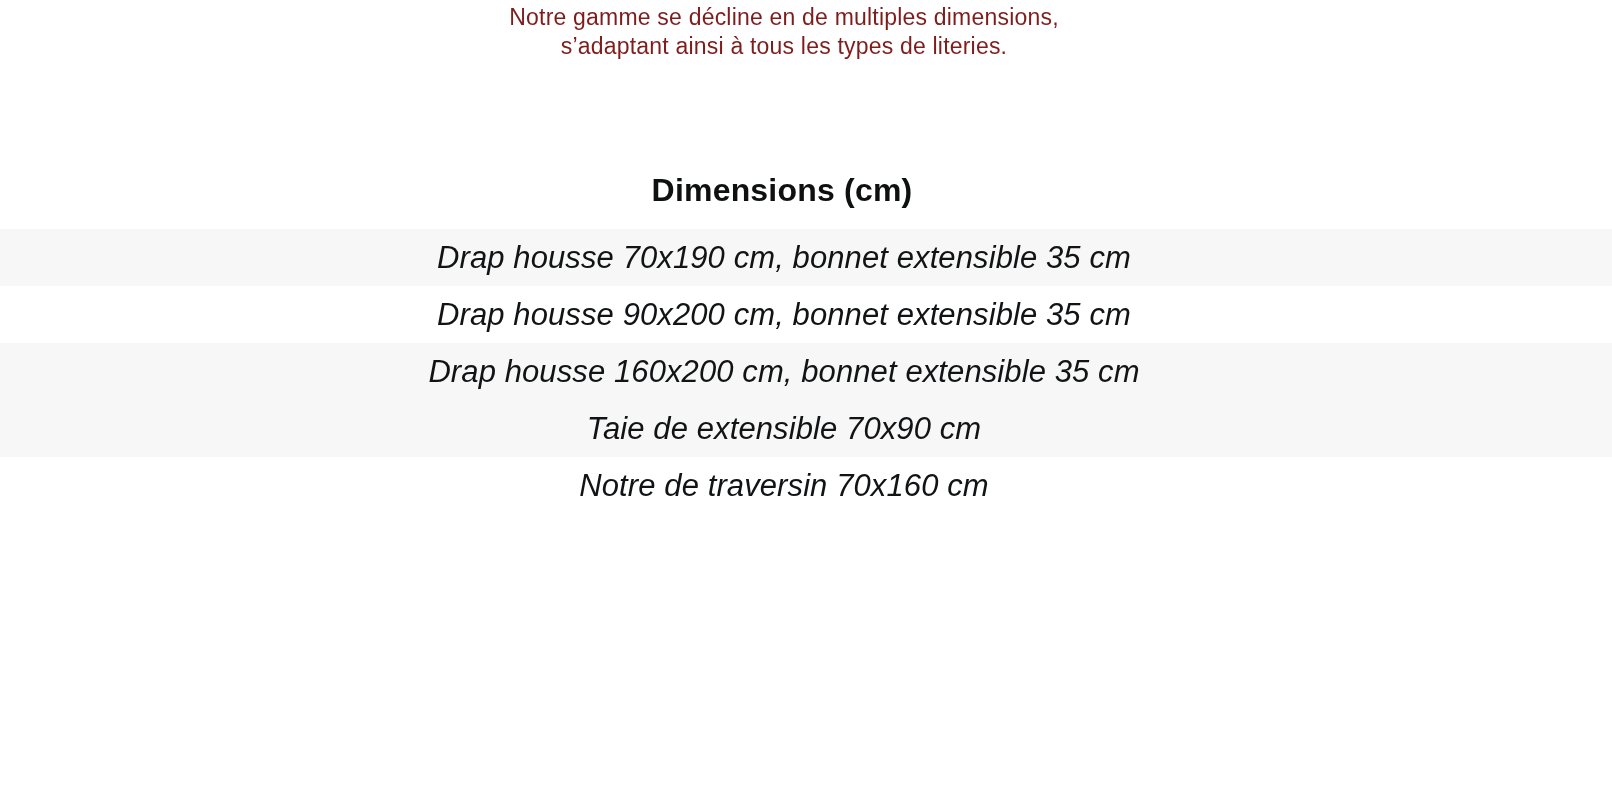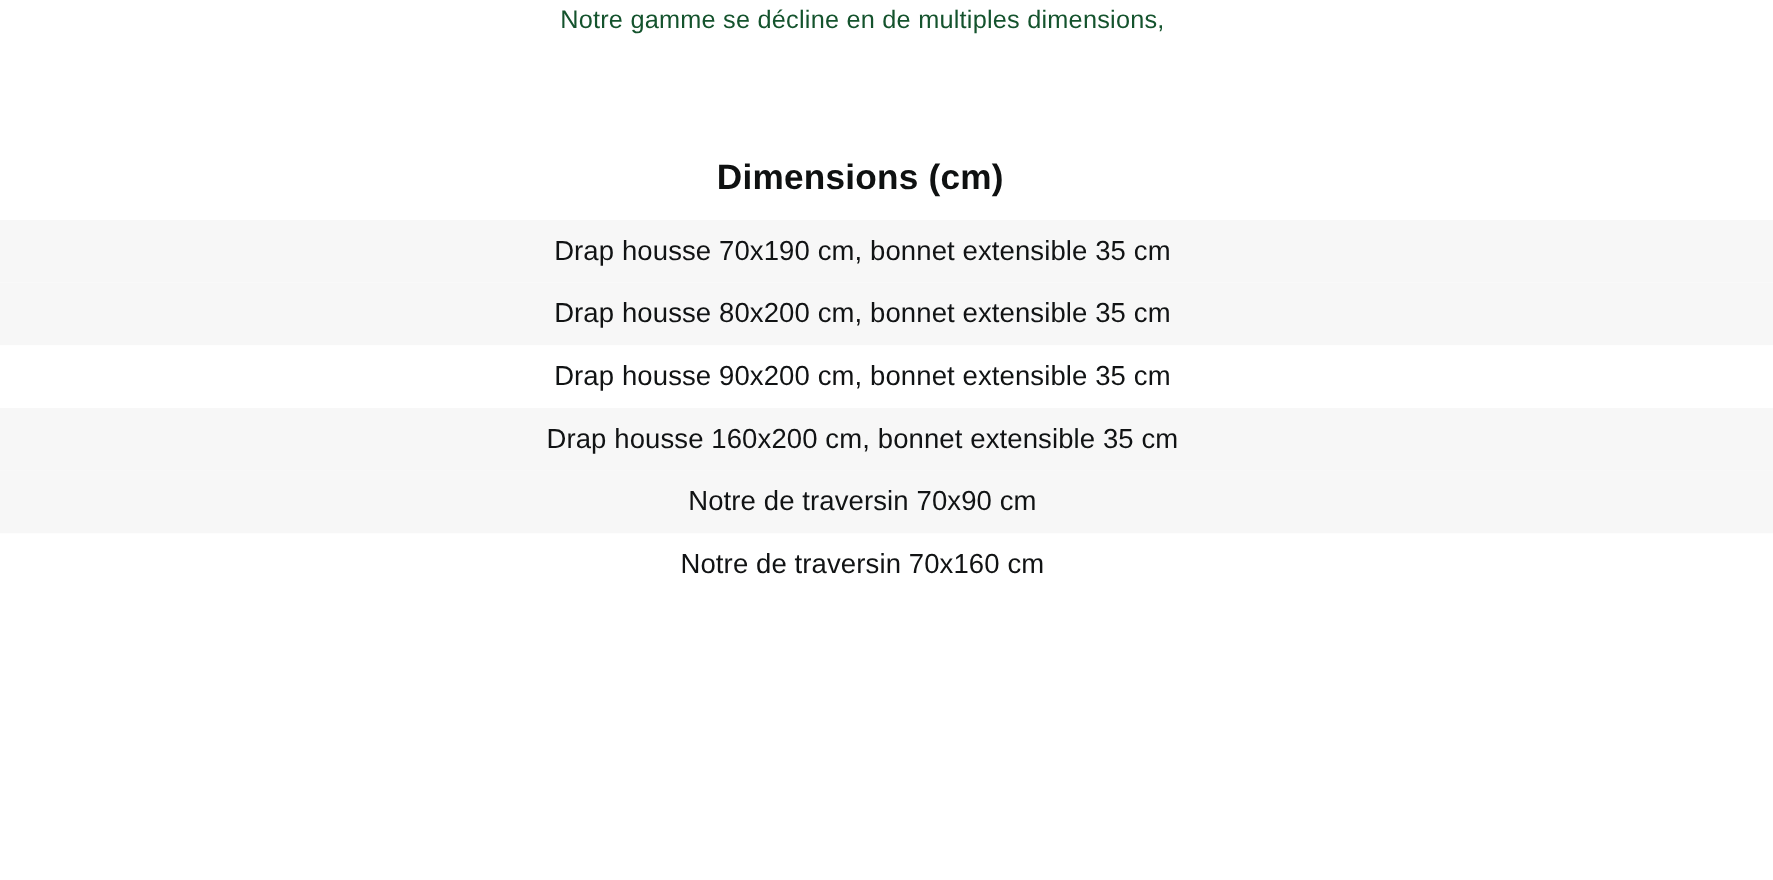--- a/index.html
+++ b/index.html
@@ -22,21 +22,21 @@
     background: #ffffff;
   }
   
   .intro {
     margin: 0;
     padding: 3px 44px 0 0;
     text-align: center;
     font-size: 23px;
     line-height: 29px;
     font-weight: 400;
-    color: #14532d;
+    color: #7f1d1d;
     letter-spacing: 0.2px;
   }
   .title {
     margin: 111px 0 0 0;
     padding-right: 48px;
     text-align: center;
     font-size: 32px;
     line-height: 37px;
     font-weight: 700;
     color: #0f1111;
@@ -47,55 +47,54 @@
     width: 1612px;
   }
   .dim-row {
     height: 57px;
     display: flex;
     align-items: center;
     justify-content: center;
     padding-right: 44px;
     box-sizing: border-box;
     background: #ffffff;
-    font-size: 25px;
+    font-size: 31px;
     line-height: 57px;
     color: #111314;
     letter-spacing: 0.1px;
     white-space: nowrap;
+    font-style: italic;
   }
   .dim-row.stripe {
     background: #f7f7f7;
   }
 </style>
 </head>
 <body>
 
 <div class="page">
 
   <p class="intro">
     <span>Notre gamme se décline en de multiples dimensions,</span><br>
+    <span>s’adaptant ainsi à tous les types de literies.</span>
   </p>
 
   <h2 class="title">Dimensions (cm)</h2>
 
   <div class="dim-table" id="dim-table">
       <div class="dim-row stripe">
         <span>Drap housse 70x190 cm, bonnet extensible 35 cm</span>
       </div>
-      <div class="dim-row stripe">
-        <span>Drap housse 80x200 cm, bonnet extensible 35 cm</span>
-      </div>
       <div class="dim-row">
         <span>Drap housse 90x200 cm, bonnet extensible 35 cm</span>
       </div>
       <div class="dim-row stripe">
         <span>Drap housse 160x200 cm, bonnet extensible 35 cm</span>
       </div>
       <div class="dim-row stripe">
-        <span>Notre de traversin 70x90 cm</span>
+        <span>Taie de extensible 70x90 cm</span>
       </div>
       <div class="dim-row">
         <span>Notre de traversin 70x160 cm</span>
       </div>
     </div>
 
 </div>
 
 </body></html>

